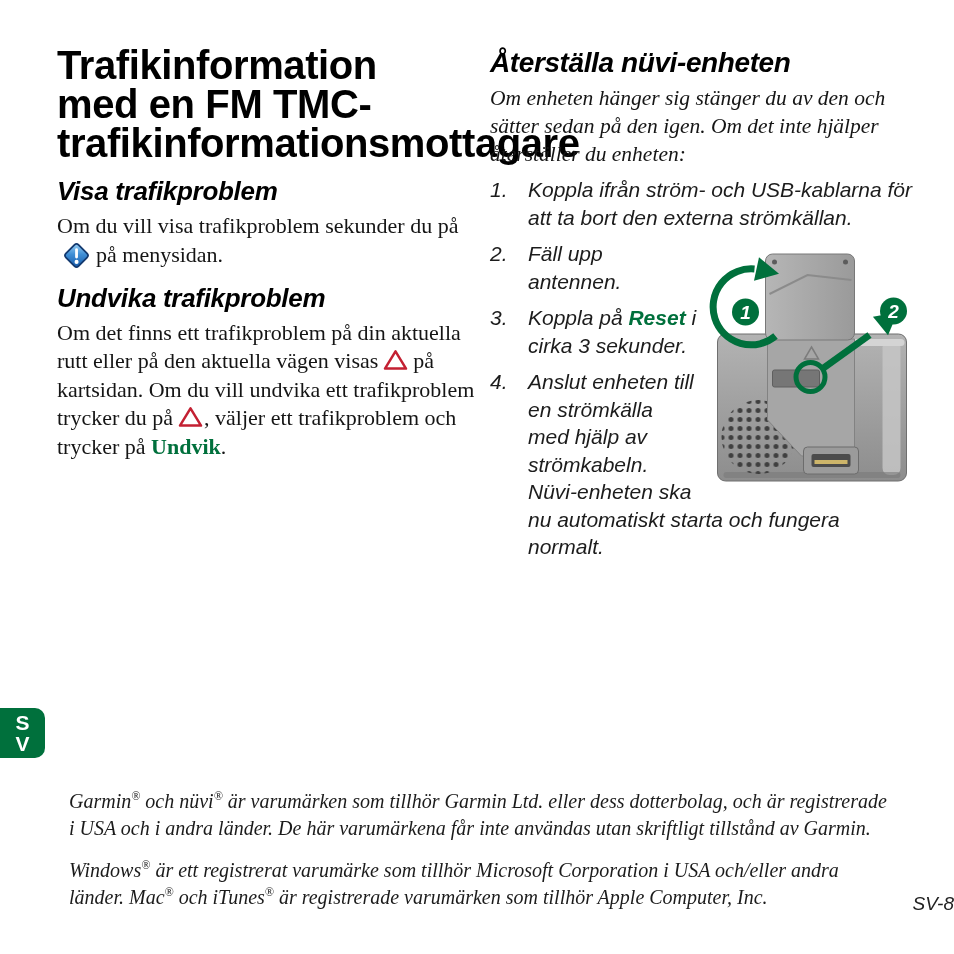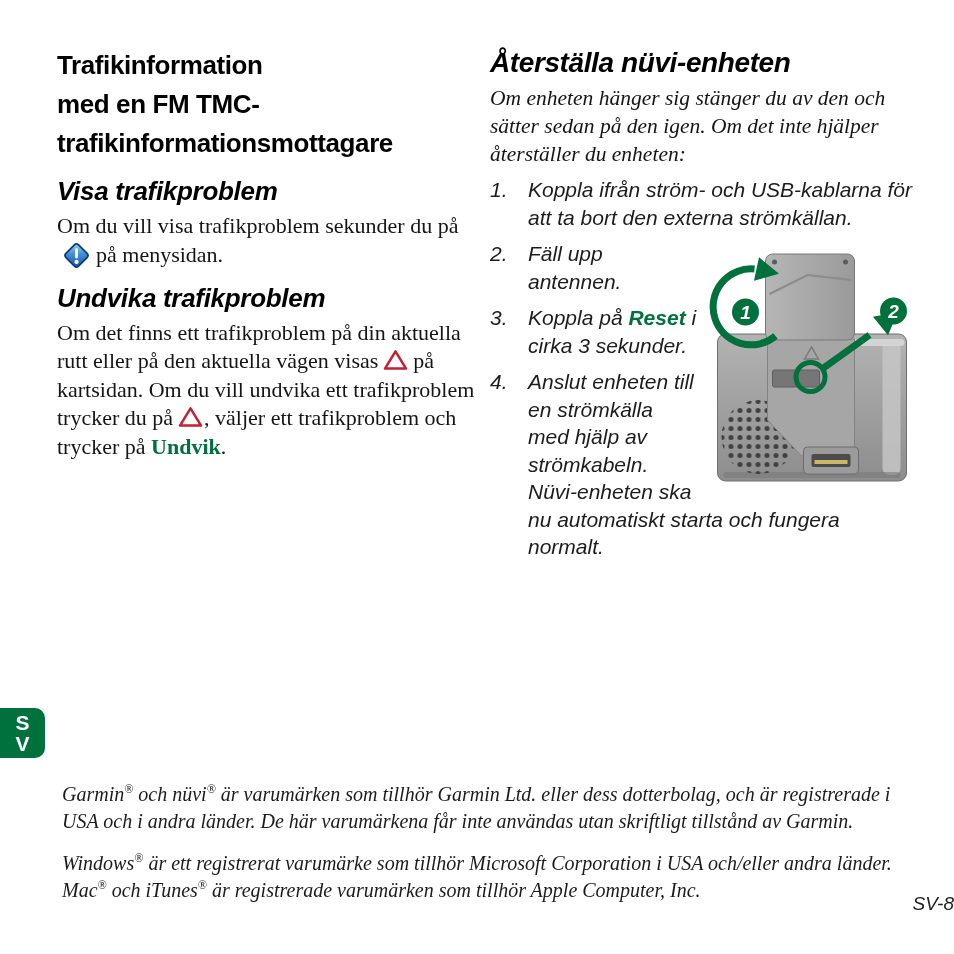--- a/index.html
+++ b/index.html
@@ -7,21 +7,21 @@
     position:relative; width:954px; height:954px; background:#ffffff;
     overflow:hidden; font-family:"Liberation Sans", sans-serif; color:#111;
   }
 
   
   .col-left  { position:absolute; left:57px;  top:46px; width:420px; }
   .col-right { position:absolute; left:490px; top:46px; width:430px;font-style:italic; }
 
   
   .h1 { font-weight:bold; color:#000; letter-spacing:-0.4px; }
-  .h1-left  { font-size:26px; line-height:39px; }
+  .h1-left  { font-size:40px; line-height:39px; }
   .h1-right { font-size:28px; line-height:34px; margin-bottom:4px; }
   .h2 { font-weight:bold; font-style:italic; font-size:26px; line-height:30px;
         color:#000; margin:13px 0 6px 0; letter-spacing:-0.3px; }
 
   
   .serif { font-family:"Liberation Serif", serif; font-size:22px;
            line-height:28.5px; color:#151515; }
   .col-right .serif { font-size:21.5px; line-height:28px; }
   .mt6 { margin-top:6px; }
 
@@ -51,21 +51,21 @@
     color:#fff; font-weight:bold; font-size:21px; line-height:21px;
   }
   .sv-tab span { display:block; }
 
   
   .footer {
     position:absolute; left:57px; top:776px; width:850px;
     font-family:"Liberation Serif", serif; font-style:italic;
     font-size:20px; line-height:27px; color:#1b1b1b;
   }
-  .footer p { margin:5px; }
+  .footer p { margin:12px; }
   .footer p + p { margin-top:15px; }
   .footer sup { font-size:12px; line-height:0; }
 
   .page-number {
     position:absolute; left:0; top:893px; width:100%;
     text-align:right; font-style:italic; font-size:19px; color:#222;
   }
 </style>
 </head>
 <body>

